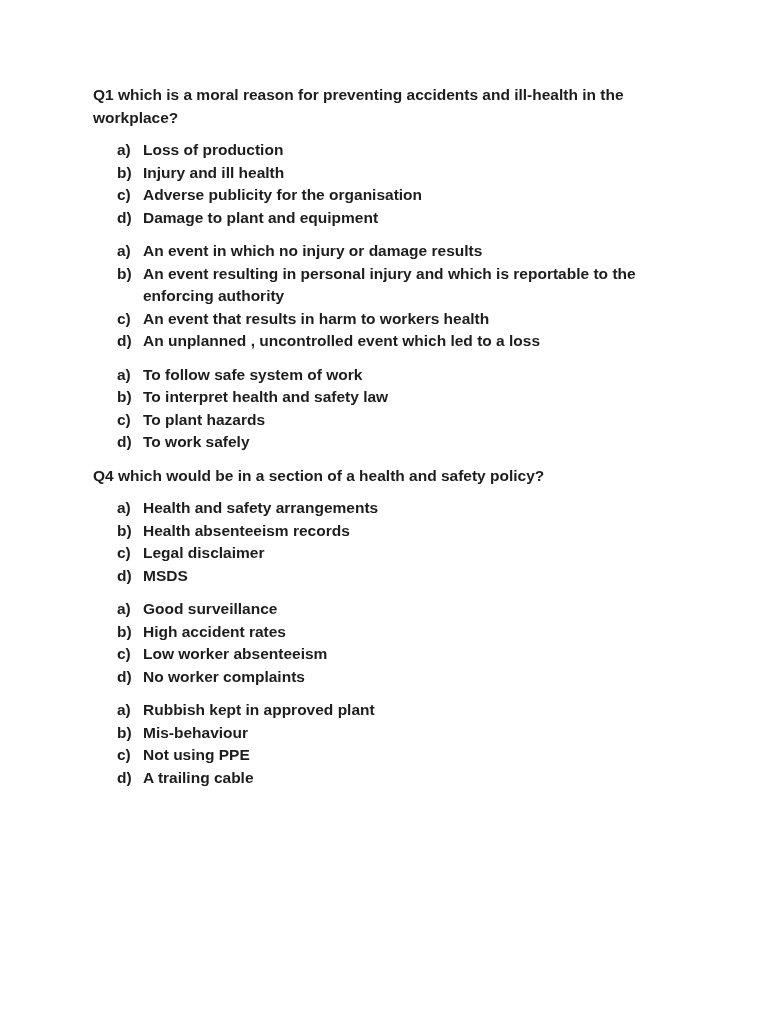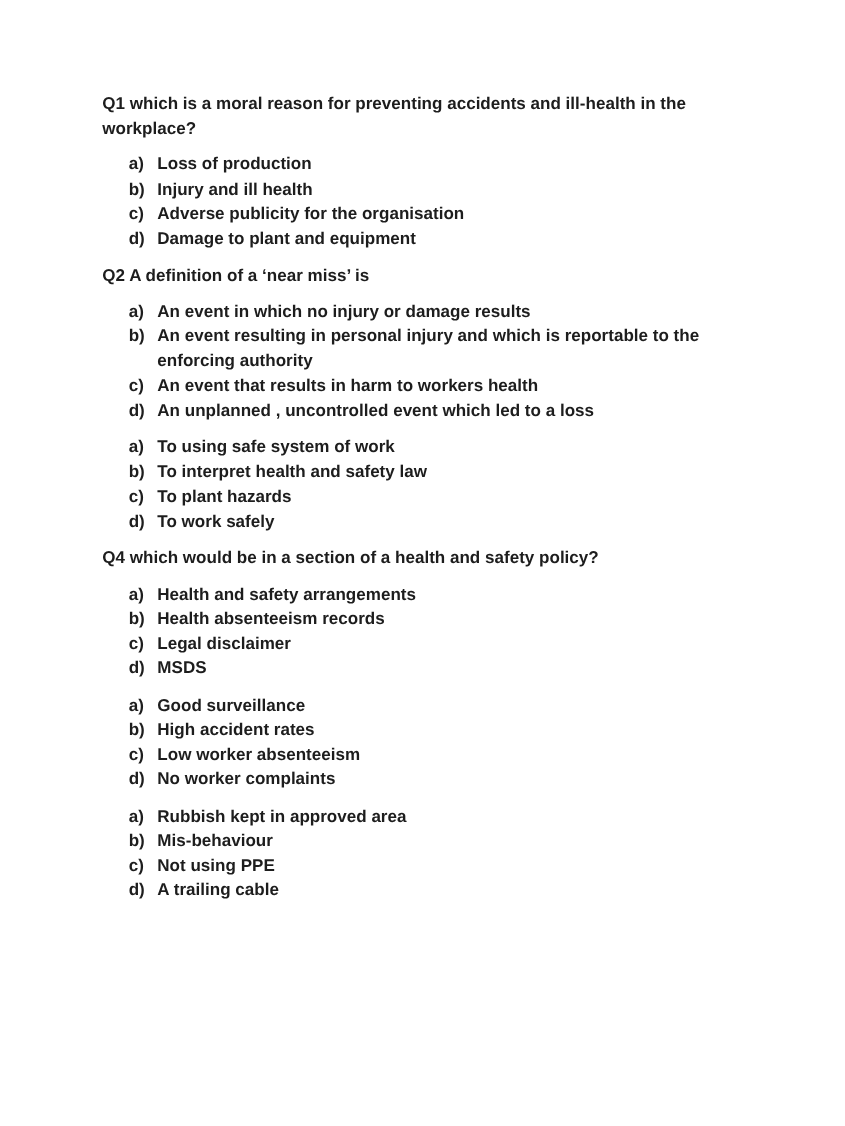--- a/index.html
+++ b/index.html
@@ -76,21 +76,20 @@
           <span class="opt-text">Adverse publicity for the organisation</span>
         </li>
         <li class="option">
           <span class="opt-letter">d)</span>
           <span class="opt-text">Damage to plant and equipment</span>
         </li>
       </ul>
     </section>
 
     <section class="question">
-      <h2 class="q-title">Q2 A definition of a ‘near miss’ is</h2>
       <ul class="options">
         <li class="option">
           <span class="opt-letter">a)</span>
           <span class="opt-text">An event in which no injury or damage results</span>
         </li>
         <li class="option">
           <span class="opt-letter">b)</span>
           <span class="opt-text">An event resulting in personal injury and which is reportable to the enforcing authority</span>
         </li>
         <li class="option">
@@ -101,21 +100,21 @@
           <span class="opt-letter">d)</span>
           <span class="opt-text">An unplanned , uncontrolled event which led to a loss</span>
         </li>
       </ul>
     </section>
 
     <section class="question">
       <ul class="options">
         <li class="option">
           <span class="opt-letter">a)</span>
-          <span class="opt-text">To using safe system of work</span>
+          <span class="opt-text">To follow safe system of work</span>
         </li>
         <li class="option">
           <span class="opt-letter">b)</span>
           <span class="opt-text">To interpret health and safety law</span>
         </li>
         <li class="option">
           <span class="opt-letter">c)</span>
           <span class="opt-text">To plant hazards</span>
         </li>
         <li class="option">
@@ -165,21 +164,21 @@
           <span class="opt-letter">d)</span>
           <span class="opt-text">No worker complaints</span>
         </li>
       </ul>
     </section>
 
     <section class="question">
       <ul class="options">
         <li class="option">
           <span class="opt-letter">a)</span>
-          <span class="opt-text">Rubbish kept in approved area</span>
+          <span class="opt-text">Rubbish kept in approved plant</span>
         </li>
         <li class="option">
           <span class="opt-letter">b)</span>
           <span class="opt-text">Mis-behaviour</span>
         </li>
         <li class="option">
           <span class="opt-letter">c)</span>
           <span class="opt-text">Not using PPE</span>
         </li>
         <li class="option">

